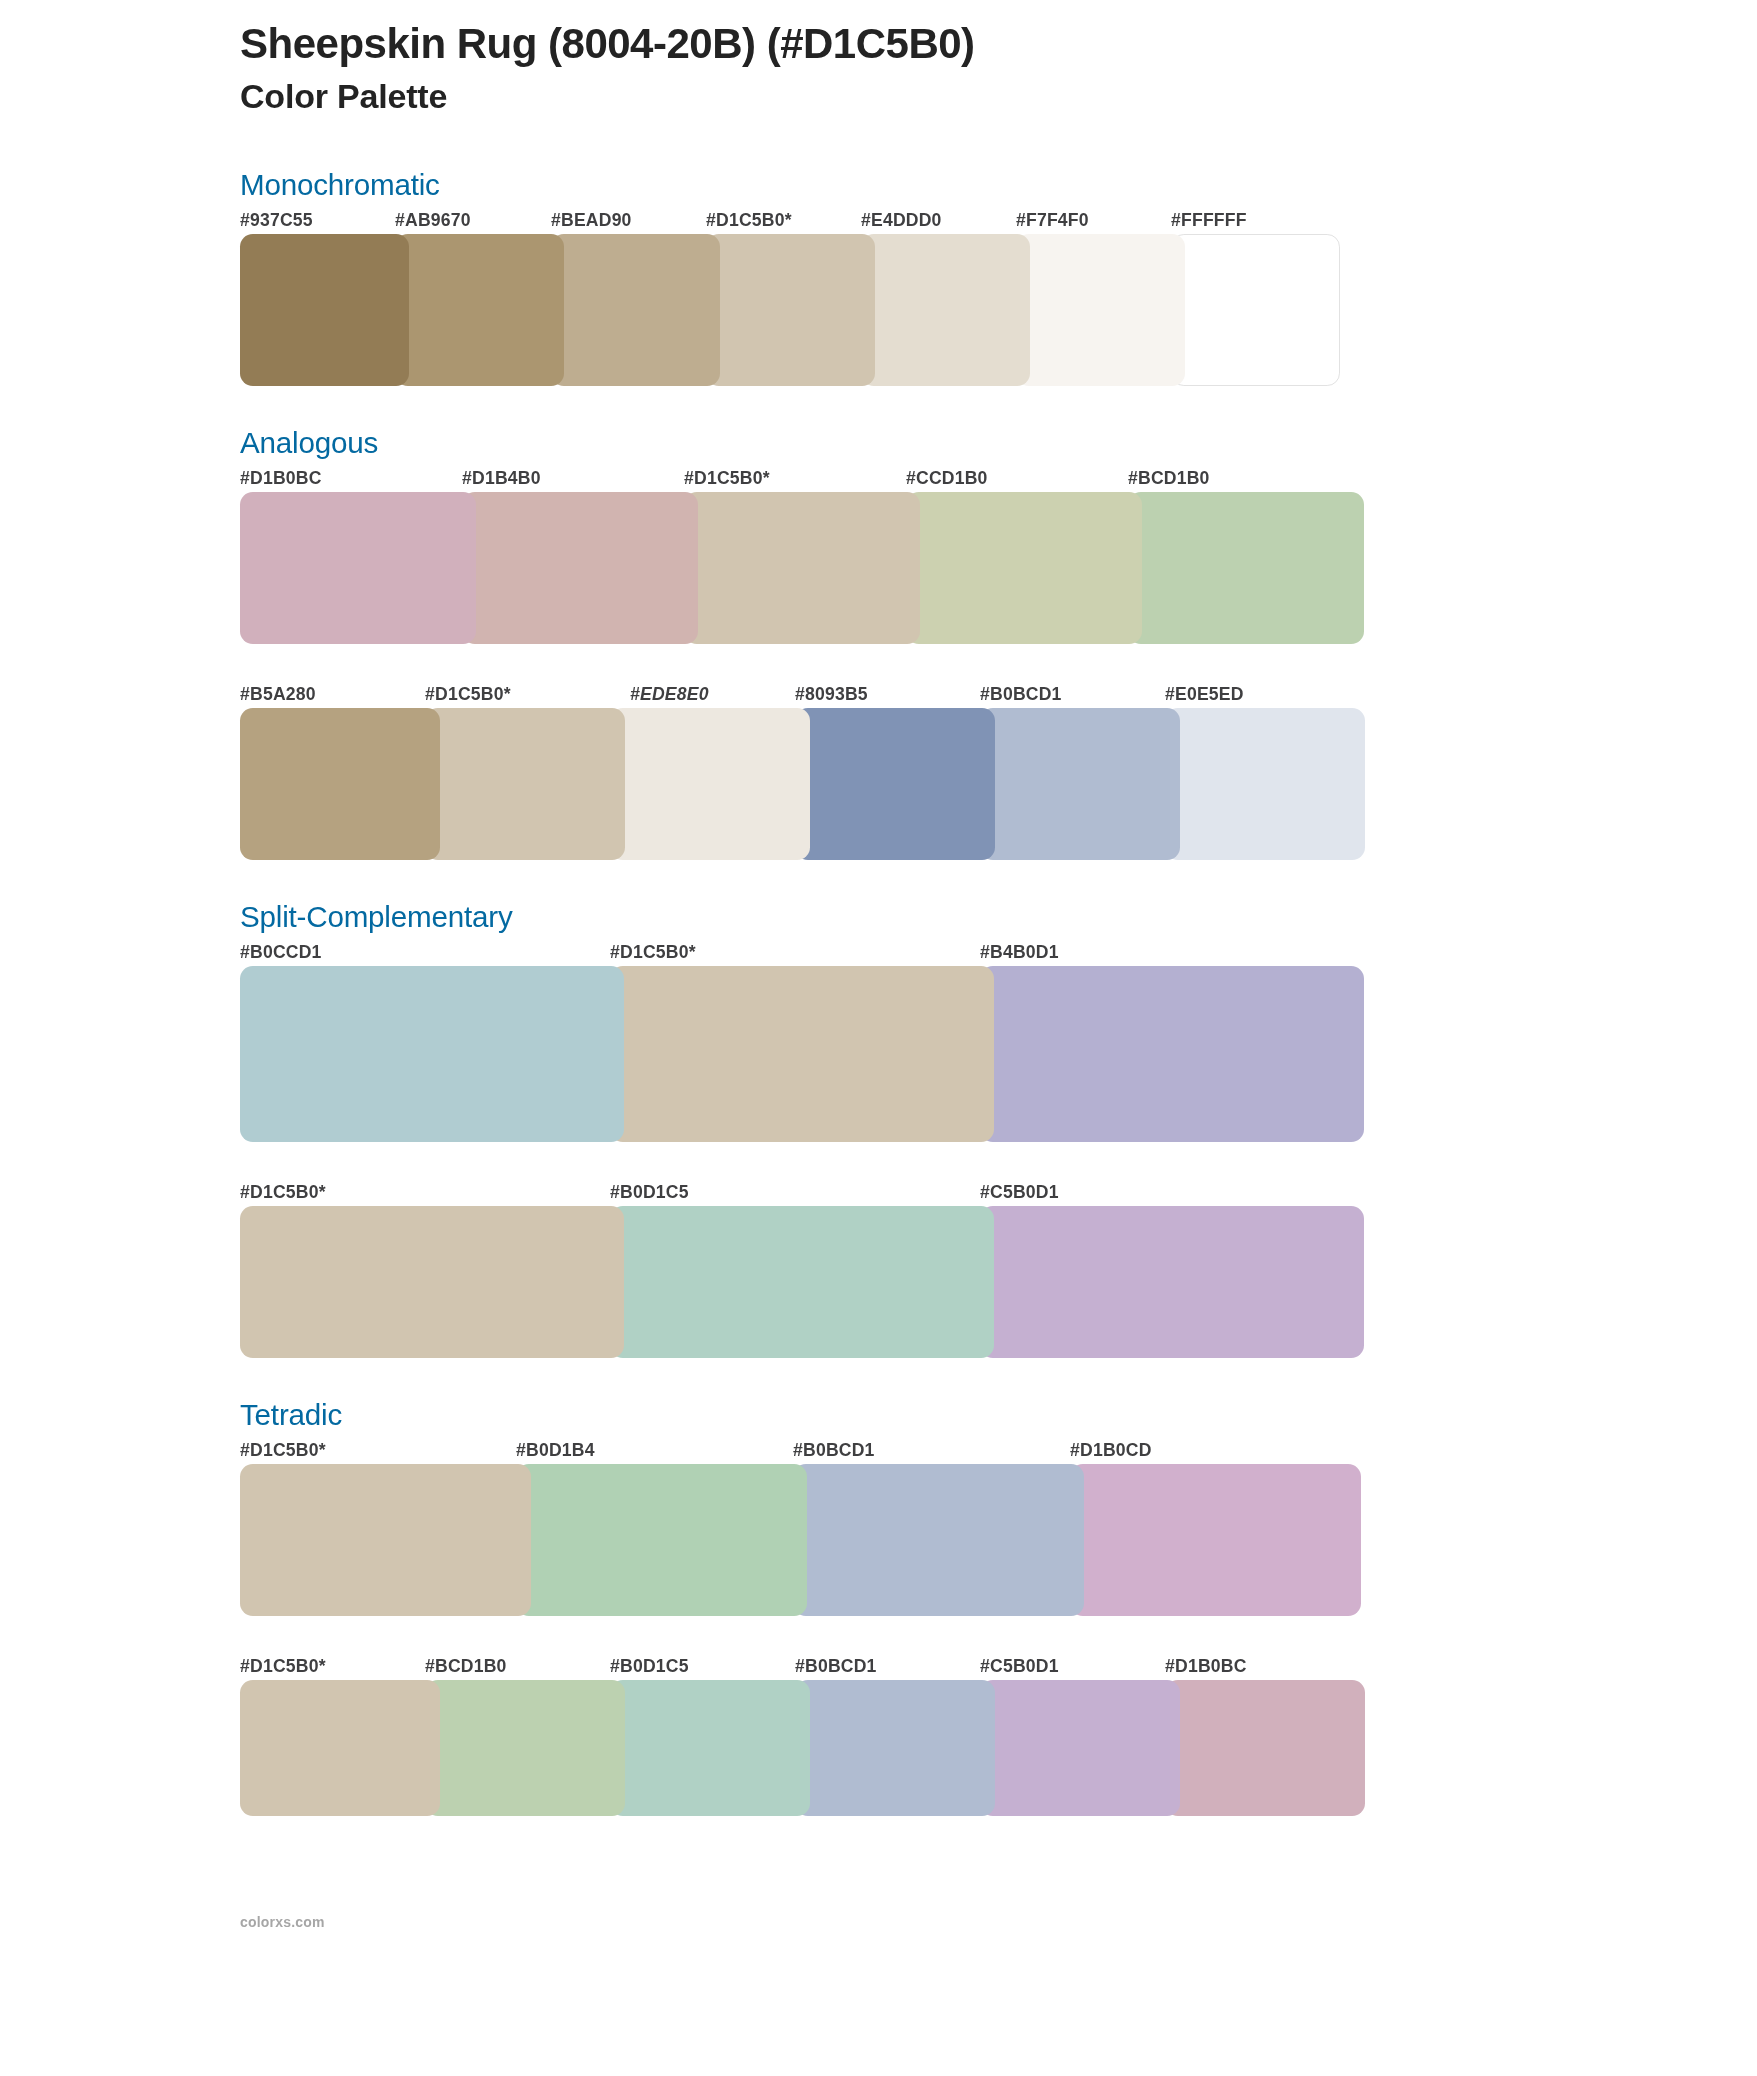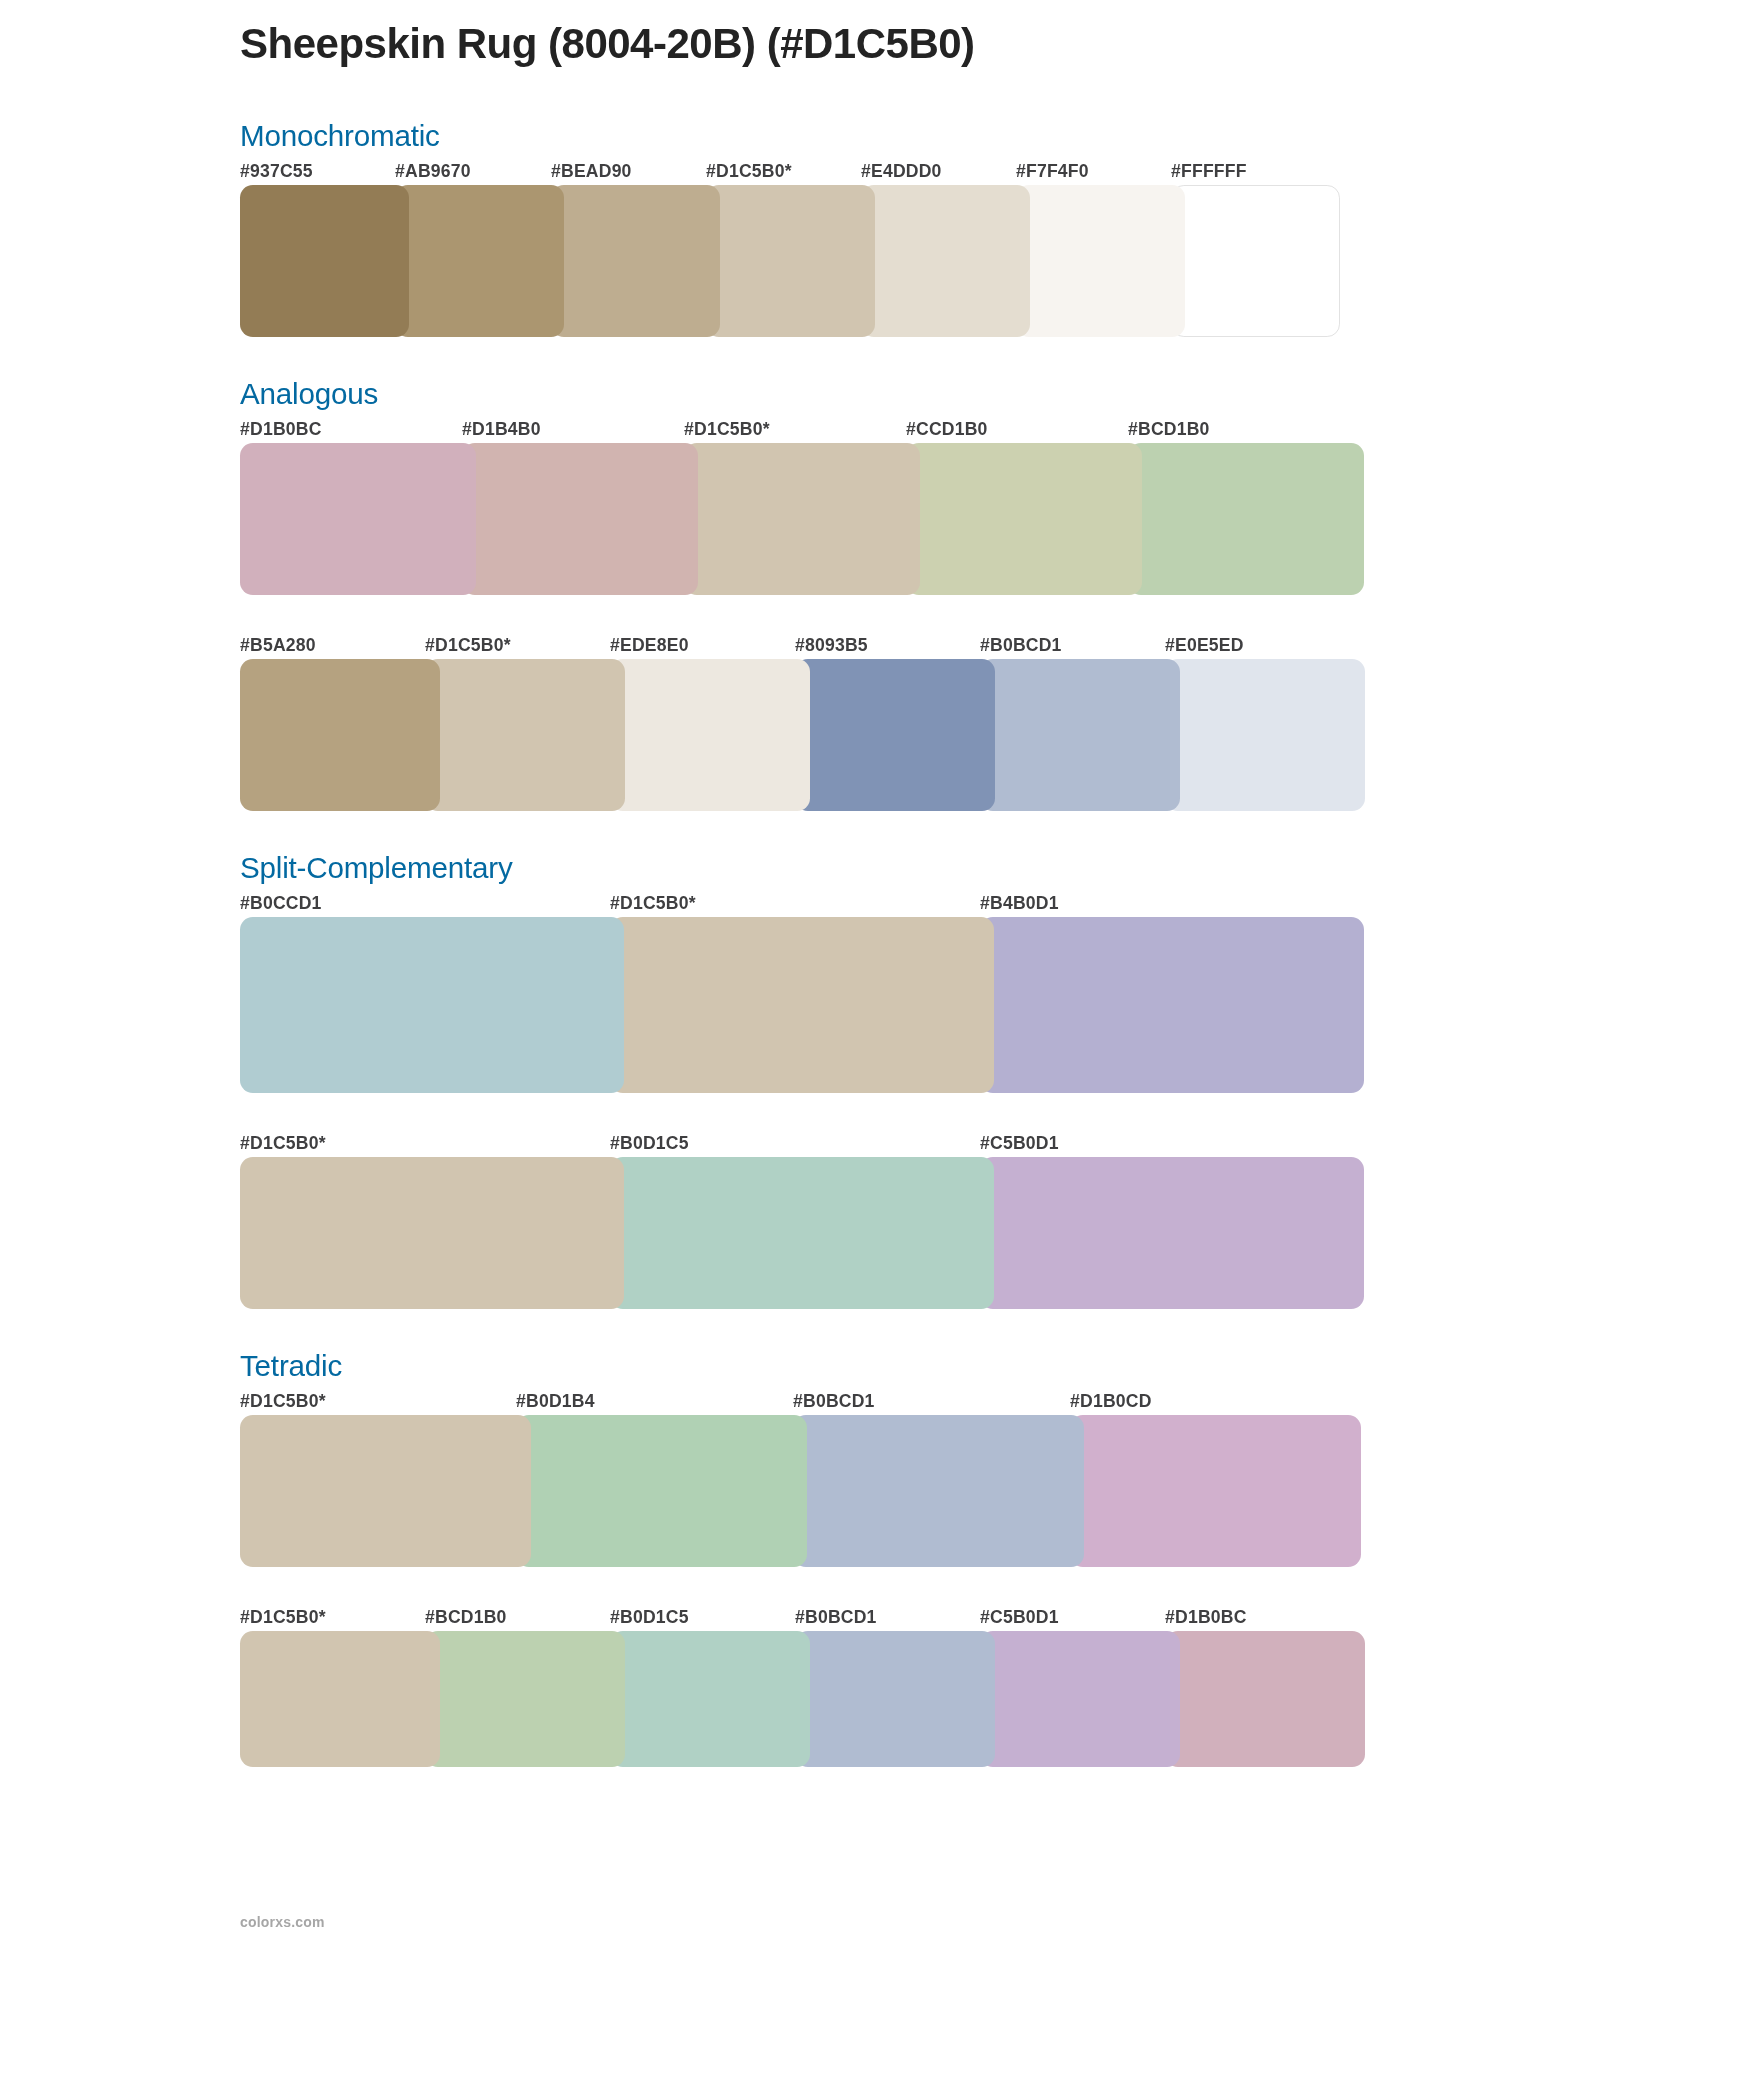--- a/index.html
+++ b/index.html
@@ -105,20 +105,21 @@
 </style>
 </head>
 <body>
 
 <div class="page">
 
   <div class="content">
 
     <div class="header">
       <h1 class="page-title">Sheepskin Rug (8004-20B) (#D1C5B0)</h1>
+      <h2 class="page-subtitle">Color Palette</h2>
     </div>
 
     <div id="sections-host">
         <div class="section">
           <div class="section-title">Monochromatic</div>
           <div class="swatch-labels">
             <div class="swatch-label" style="left: 0px;">#937C55</div>
             <div class="swatch-label" style="left: 155px;">#AB9670</div>
             <div class="swatch-label" style="left: 311px;">#BEAD90</div>
             <div class="swatch-label" style="left: 466px;">#D1C5B0*</div>
@@ -150,21 +151,21 @@
             <div class="swatch" title="#D1B4B0" style="left: 222px; width: 236px; height: 152px; background: rgb(209, 180, 176); z-index: 4;"></div>
             <div class="swatch" title="#D1C5B0*" style="left: 444px; width: 236px; height: 152px; background: rgb(209, 197, 176); z-index: 3;"></div>
             <div class="swatch" title="#CCD1B0" style="left: 666px; width: 236px; height: 152px; background: rgb(204, 209, 176); z-index: 2;"></div>
             <div class="swatch" title="#BCD1B0" style="left: 888px; width: 236px; height: 152px; background: rgb(188, 209, 176); z-index: 1;"></div>
           </div>
         </div>
         <div class="section">
           <div class="swatch-labels">
             <div class="swatch-label" style="left: 0px;">#B5A280</div>
             <div class="swatch-label" style="left: 185px;">#D1C5B0*</div>
-            <div class="swatch-label" style="left: 370px;">#EDE8E0</div>
+            <div class="swatch-label" style="left: 390px; font-style: italic;">#EDE8E0</div>
             <div class="swatch-label" style="left: 555px;">#8093B5</div>
             <div class="swatch-label" style="left: 740px;">#B0BCD1</div>
             <div class="swatch-label" style="left: 925px;">#E0E5ED</div>
           </div>
           <div class="swatch-row" style="height: 152px;">
             <div class="swatch" title="#B5A280" style="left: 0px; width: 200px; height: 152px; background: rgb(181, 162, 128); z-index: 6;"></div>
             <div class="swatch" title="#D1C5B0*" style="left: 185px; width: 200px; height: 152px; background: rgb(209, 197, 176); z-index: 5;"></div>
             <div class="swatch" title="#EDE8E0" style="left: 370px; width: 200px; height: 152px; background: rgb(237, 232, 224); z-index: 4;"></div>
             <div class="swatch" title="#8093B5" style="left: 555px; width: 200px; height: 152px; background: rgb(128, 147, 181); z-index: 3;"></div>
             <div class="swatch" title="#B0BCD1" style="left: 740px; width: 200px; height: 152px; background: rgb(176, 188, 209); z-index: 2;"></div>

